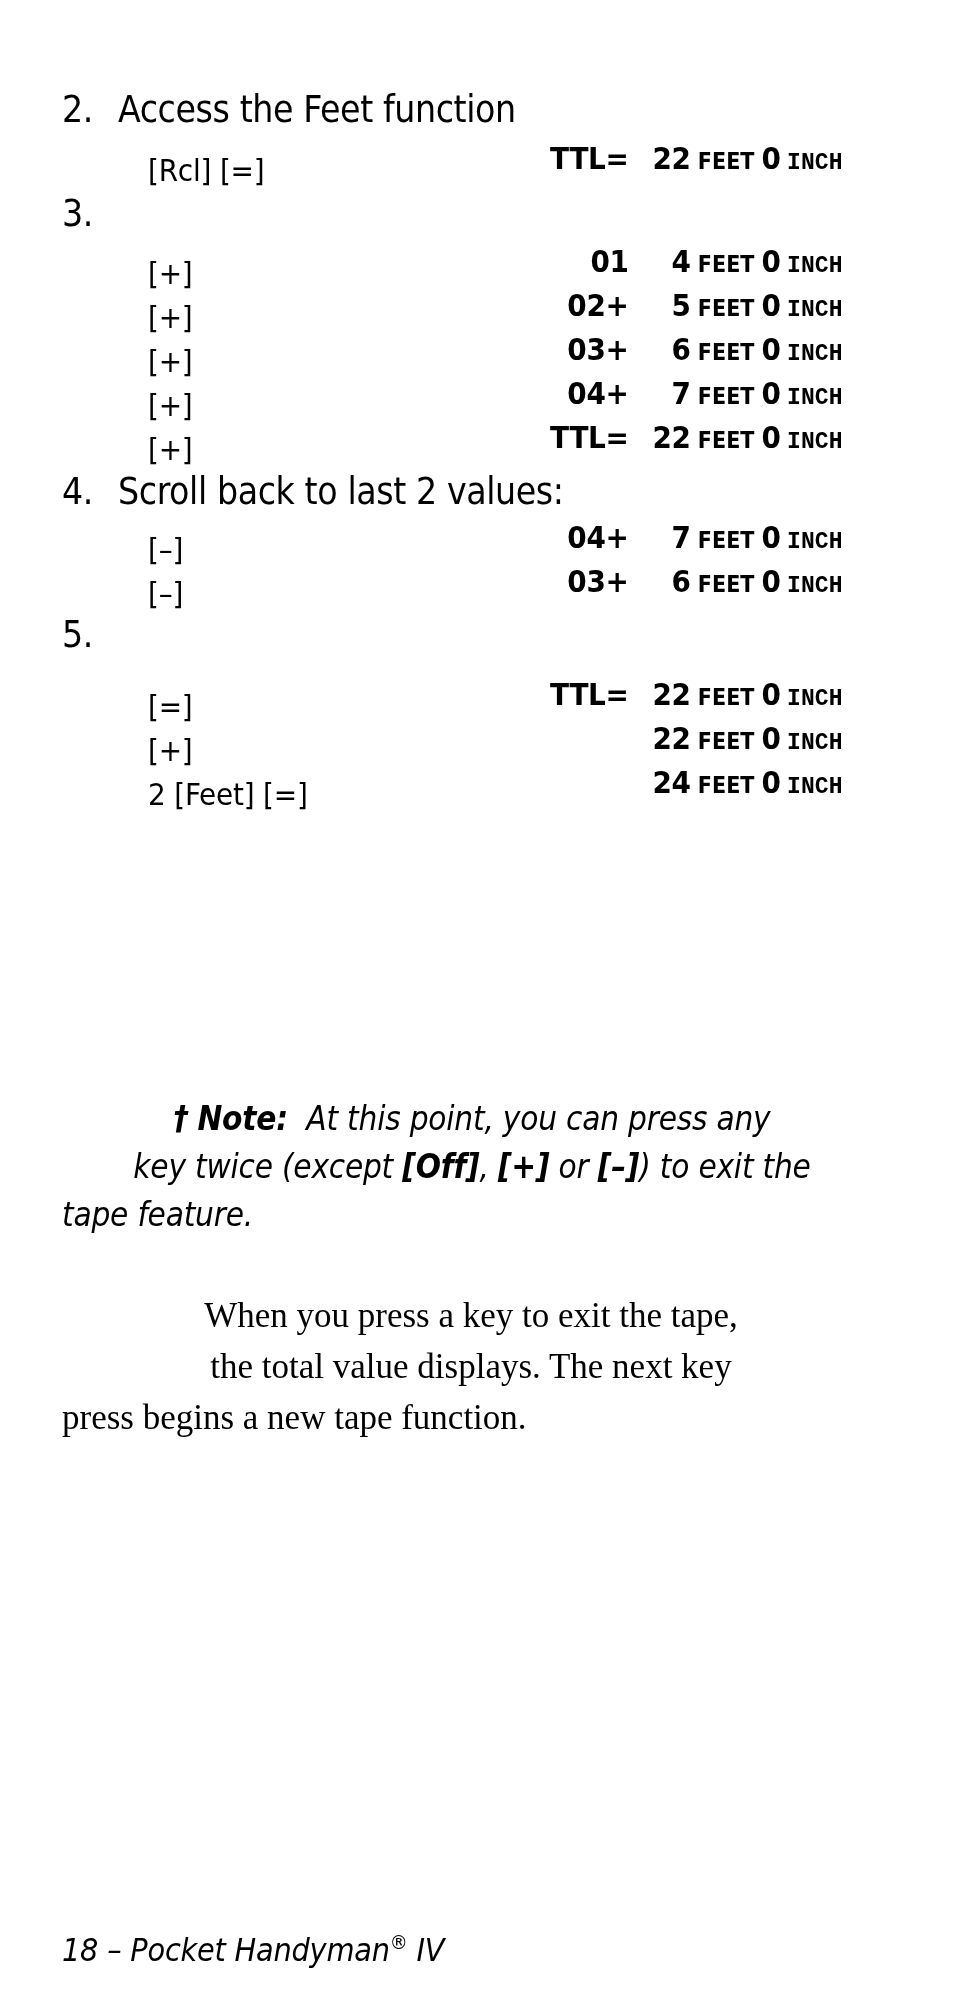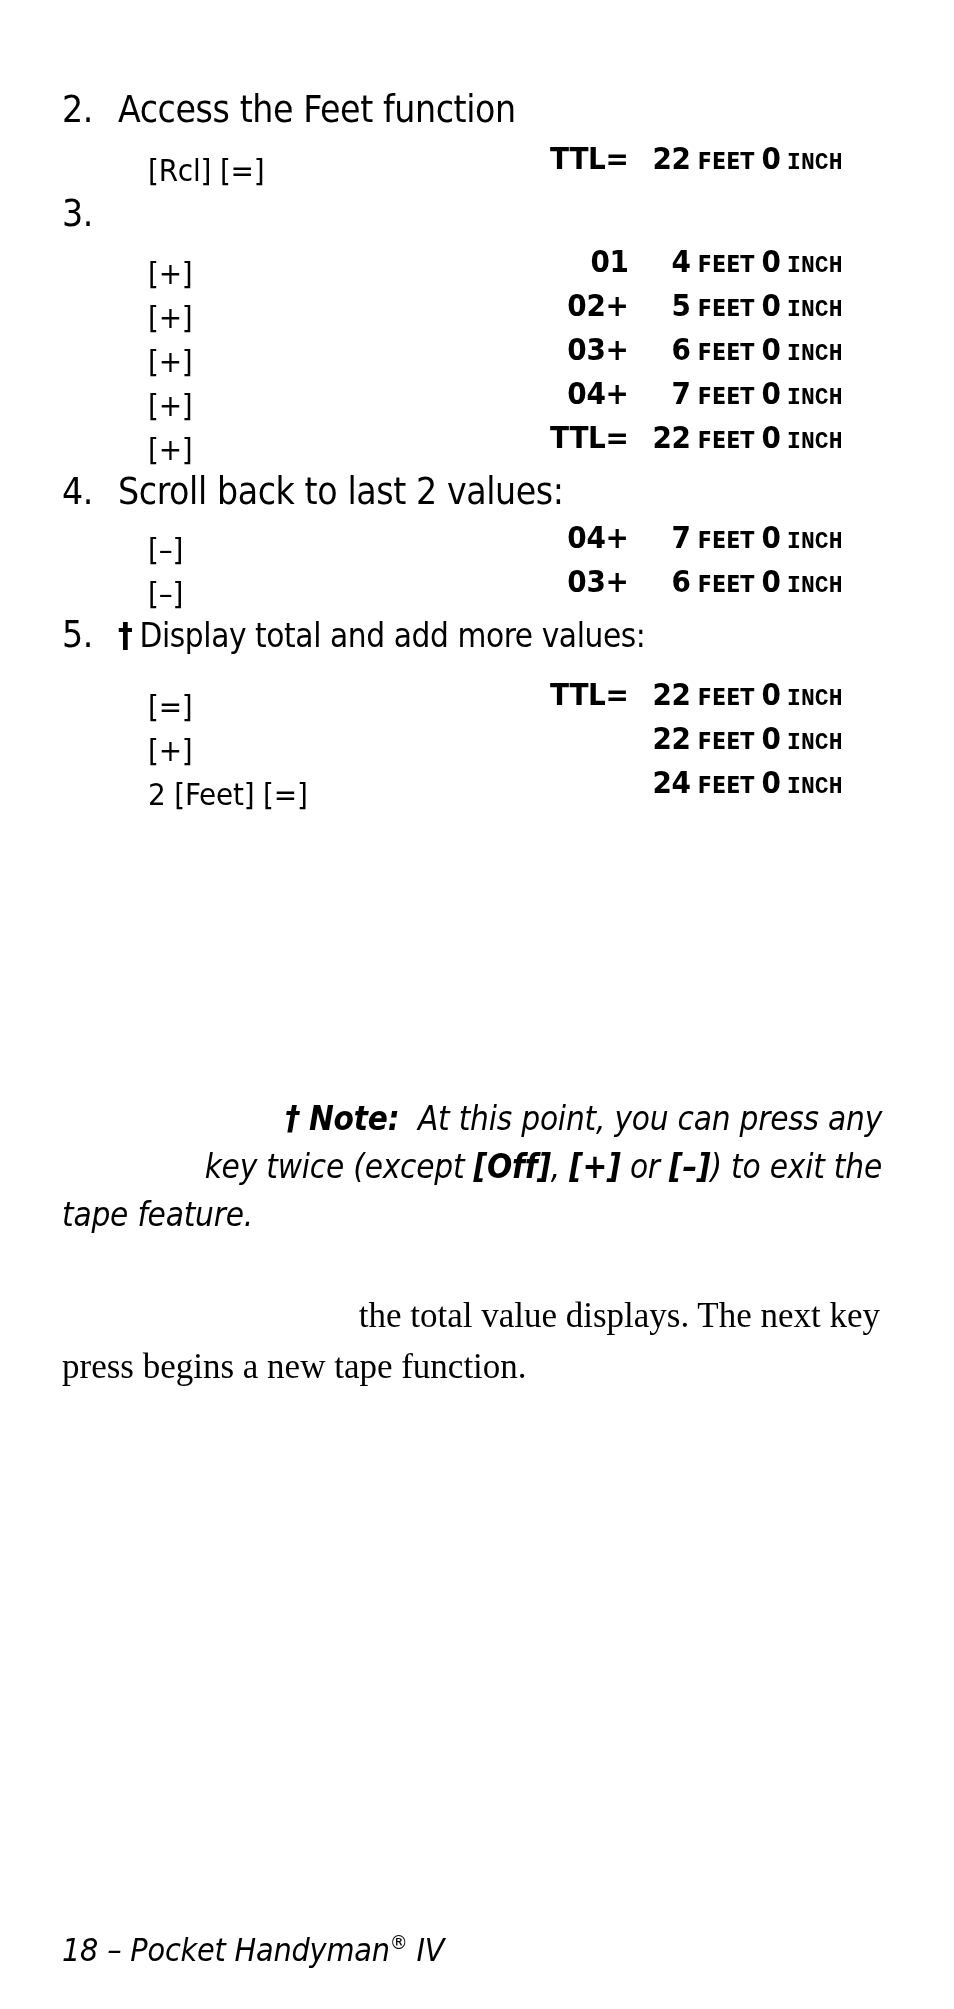--- a/index.html
+++ b/index.html
@@ -156,21 +156,21 @@
     top: 1290px;
     width: 818px;
     font-family: "Liberation Serif", "DejaVu Serif", serif;
     font-size: 35px;
     line-height: 51px;
     text-align: justify;
   }
   .body-para > span { display: block; }
   .just-line {
     display: flex !important;
-    justify-content: flex-end;
+    justify-content: center;
     white-space: nowrap;
   }
 
   
   .footer {
     position: absolute;
     left: 62px;
     top: 1930px;
     font-size: 32px;
     font-style: italic;
@@ -286,21 +286,20 @@
       <span class="res-counter">03+</span>
       <span class="res-value">6</span>
       <span class="res-unit">FEET</span>
       <span class="res-value2">0</span>
       <span class="res-unit2">INCH</span>
     </span>
   </div>
 
   <div class="step" style="top:613px;">
     <span class="step-num">5.</span>
-    <span class="step-text step-text-small"><span class="dagger-inline">†</span><span>Display total and add more values:</span></span>
   </div>
 
   <div class="row" style="top:676px;">
     <span class="row-key">[=]</span>
     <span class="row-result">
       <span class="res-counter wide">TTL=</span>
       <span class="res-value">22</span>
       <span class="res-unit">FEET</span>
       <span class="res-value2">0</span>
       <span class="res-unit2">INCH</span>
@@ -334,20 +333,23 @@
         <span><span class="dag">†</span>&nbsp;<b>Note:</b>&nbsp;&nbsp;<span>At this point, you can press any</span></span>
       </span>
     <span class="just-line">
         <span><span>key twice (except </span><b>[Off]</b><span>, </span><b>[+]</b><span> or </span><b>[–]</b><span>) to exit the</span></span>
       </span>
     <span>tape feature.</span>
   </div>
 
   <div class="body-para">
     <span class="just-line">
+        <span>When you press a key to exit the tape,</span>
+      </span>
+    <span class="just-line">
         <span>the total value displays. The next key</span>
       </span>
     <span>press begins a new tape function.</span>
   </div>
 
   <div class="footer"><span>18</span>&nbsp;<span>–</span>&nbsp;<span>Pocket Handyman</span><sup>®</sup>&nbsp;<span>IV</span></div>
 
 </div>
 
 </body></html>

